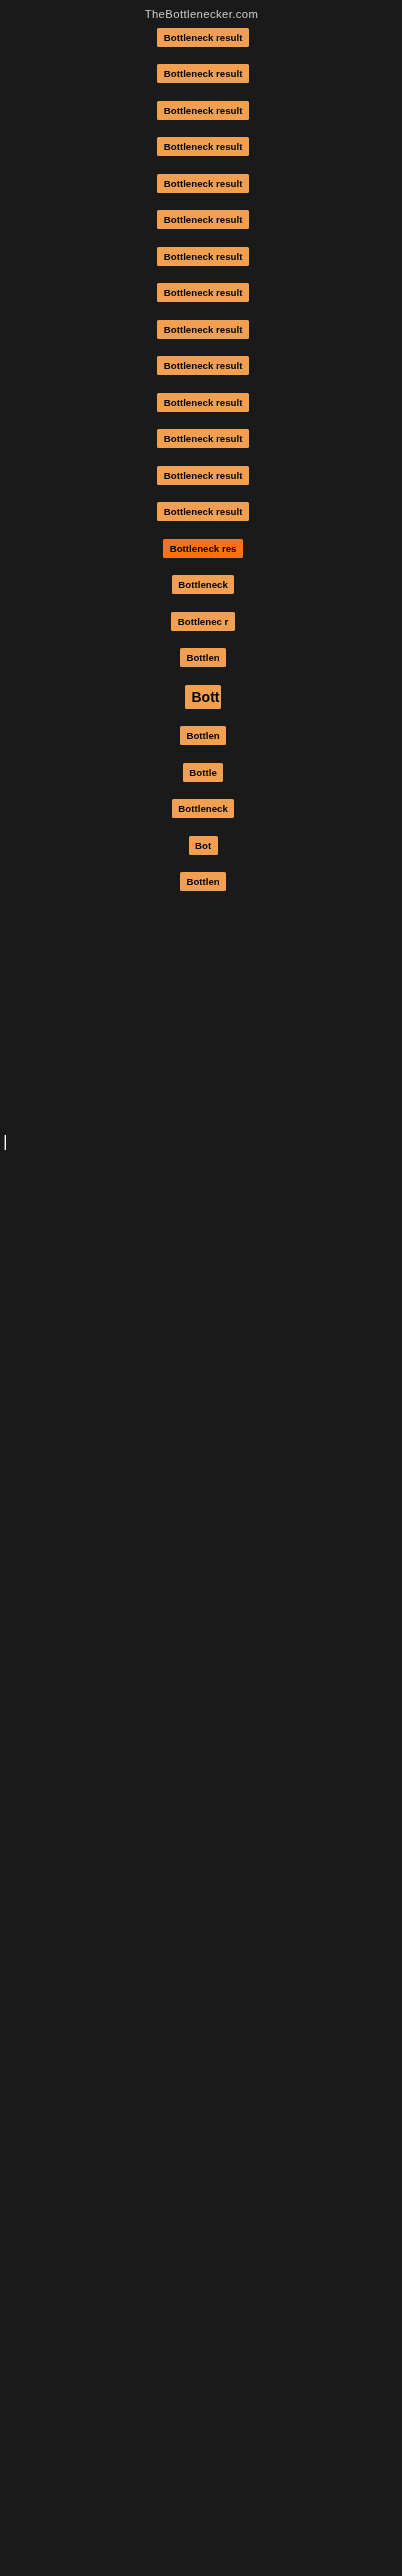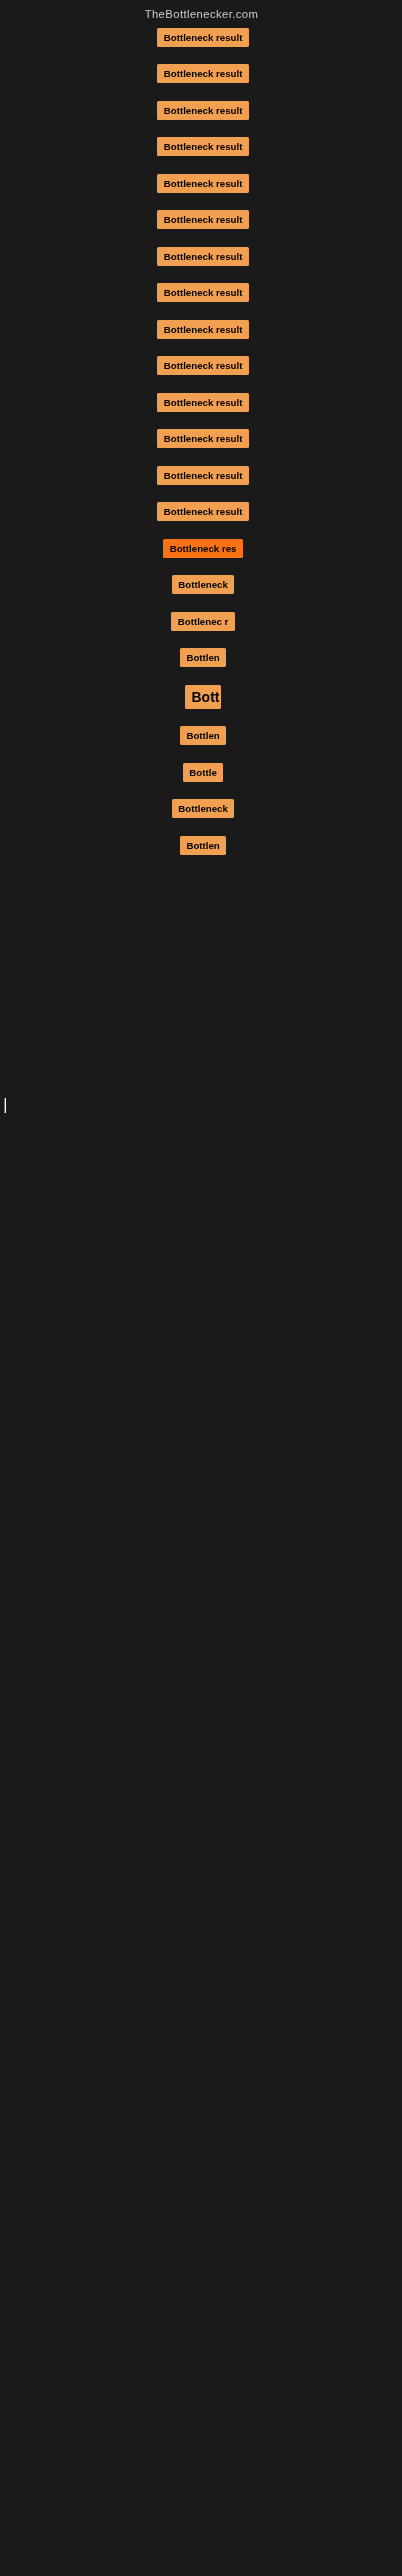--- a/index.html
+++ b/index.html
@@ -48,19 +48,20 @@
     <div style="position: relative; margin-bottom: 14.5px; margin-left: 3.2px;"><span style="display: inline-block; background-color: rgb(240, 160, 80); color: rgb(0, 0, 0); font-size: 9.7px; font-weight: bold; padding: 4px 6.4px; border-radius: 1.6px; white-space: nowrap; overflow: hidden; max-width: 130px;">Bottleneck result</span></div>
     <div style="position: relative; margin-bottom: 14.5px; margin-left: 3.2px;"><span style="display: inline-block; background-color: rgb(240, 160, 80); color: rgb(0, 0, 0); font-size: 9.7px; font-weight: bold; padding: 4px 6.4px; border-radius: 1.6px; white-space: nowrap; overflow: hidden; max-width: 127px;">Bottleneck result</span></div>
     <div style="position: relative; margin-bottom: 14.5px; margin-left: 3.2px;"><span style="display: inline-block; background-color: #f97316; color: rgb(0, 0, 0); font-size: 9.7px; font-weight: bold; padding: 4px 6.4px; border-radius: 1.6px; white-space: nowrap; overflow: hidden; max-width: 105px;">Bottleneck res</span></div>
     <div style="position: relative; margin-bottom: 14.5px; margin-left: 3.2px;"><span style="display: inline-block; background-color: rgb(240, 160, 80); color: rgb(0, 0, 0); font-size: 9.7px; font-weight: bold; padding: 4px 6.4px; border-radius: 1.6px; white-space: nowrap; overflow: hidden; max-width: 64px;">Bottleneck</span></div>
     <div style="position: relative; margin-bottom: 14.5px; margin-left: 3.2px;"><span style="display: inline-block; background-color: rgb(240, 160, 80); color: rgb(0, 0, 0); font-size: 9.7px; font-weight: bold; padding: 4px 6.4px; border-radius: 1.6px; white-space: nowrap; overflow: hidden; max-width: 81px;">Bottlenec r</span></div>
     <div style="position: relative; margin-bottom: 14.5px; margin-left: 3.2px;"><span style="display: inline-block; background-color: rgb(240, 160, 80); color: rgb(0, 0, 0); font-size: 9.7px; font-weight: bold; padding: 4px 6.4px; border-radius: 1.6px; white-space: nowrap; overflow: hidden; max-width: 56px;">Bottlen</span></div>
     <div style="position: relative; margin-bottom: 14.5px; margin-left: 3.2px;"><span style="display: inline-block; background-color: rgb(240, 160, 80); color: rgb(0, 0, 0); font-size: 14px; font-weight: bold; padding: 4px 6.4px; border-radius: 1.6px; white-space: nowrap; overflow: hidden; max-width: 36px;">Bott</span></div>
     <div style="position: relative; margin-bottom: 14.5px; margin-left: 3.2px;"><span style="display: inline-block; background-color: rgb(240, 160, 80); color: rgb(0, 0, 0); font-size: 9.7px; font-weight: bold; padding: 4px 6.4px; border-radius: 1.6px; white-space: nowrap; overflow: hidden; max-width: 56px;">Bottlen</span></div>
     <div style="position: relative; margin-bottom: 14.5px; margin-left: 3.2px;"><span style="display: inline-block; background-color: rgb(240, 160, 80); color: rgb(0, 0, 0); font-size: 9.7px; font-weight: bold; padding: 4px 6.4px; border-radius: 1.6px; white-space: nowrap; overflow: hidden; max-width: 47px;">Bottle</span></div>
     <div style="position: relative; margin-bottom: 14.5px; margin-left: 3.2px;"><span style="display: inline-block; background-color: rgb(240, 160, 80); color: rgb(0, 0, 0); font-size: 9.7px; font-weight: bold; padding: 4px 6.4px; border-radius: 1.6px; white-space: nowrap; overflow: hidden; max-width: 71px;">Bottleneck</span></div>
+    <div style="position: relative; margin-bottom: 14.5px; margin-left: 3.2px;"><span style="display: inline-block; background-color: rgb(240, 160, 80); color: rgb(0, 0, 0); font-size: 9.7px; font-weight: bold; padding: 4px 6.4px; border-radius: 1.6px; white-space: nowrap; overflow: hidden; max-width: 29px;">Bot</span></div>
     <div style="position: relative; margin-bottom: 14.5px; margin-left: 3.2px;"><span style="display: inline-block; background-color: rgb(240, 160, 80); color: rgb(0, 0, 0); font-size: 9.7px; font-weight: bold; padding: 4px 6.4px; border-radius: 1.6px; white-space: nowrap; overflow: hidden; max-width: 56px;">Bottlen</span></div>
   </div>
 
 <div id="cursor-container" style="position: relative; height: 644px;">
 <span style="position: absolute; left: 3.2px; top: 225px; color: rgb(255, 255, 255); font-size: 16px; line-height: 1;">|</span>
   </div>
 
 
 </body></html>

